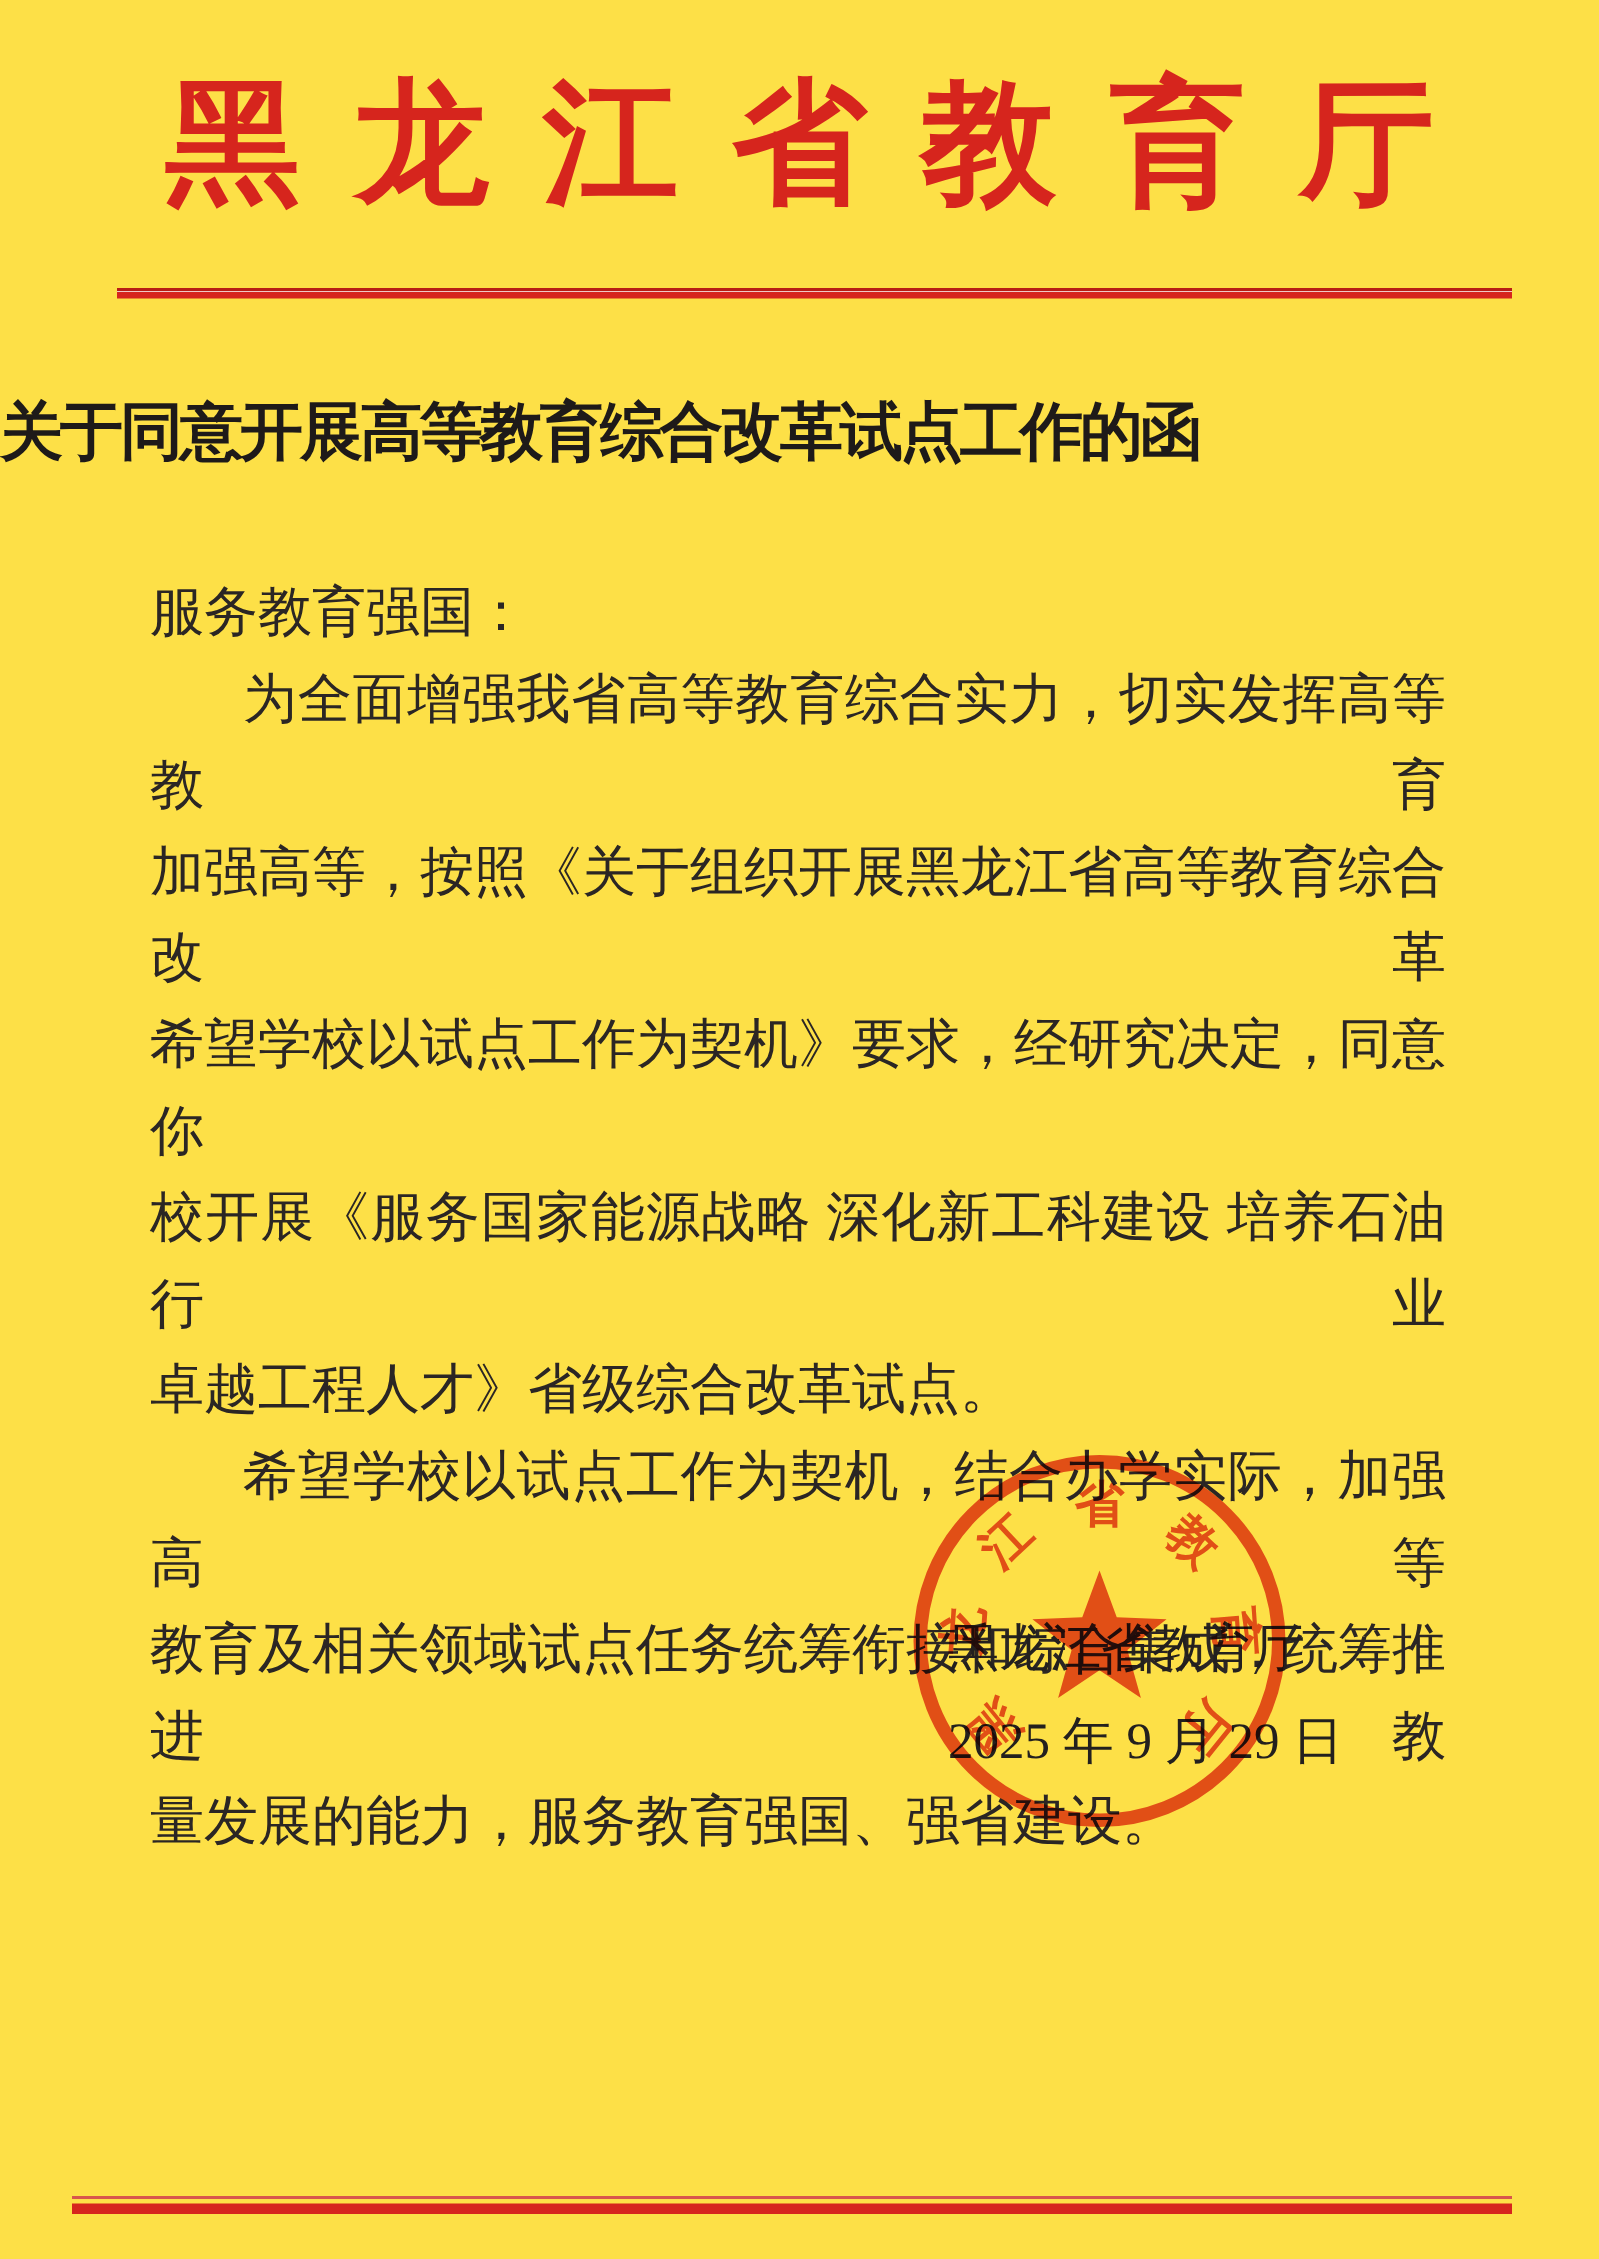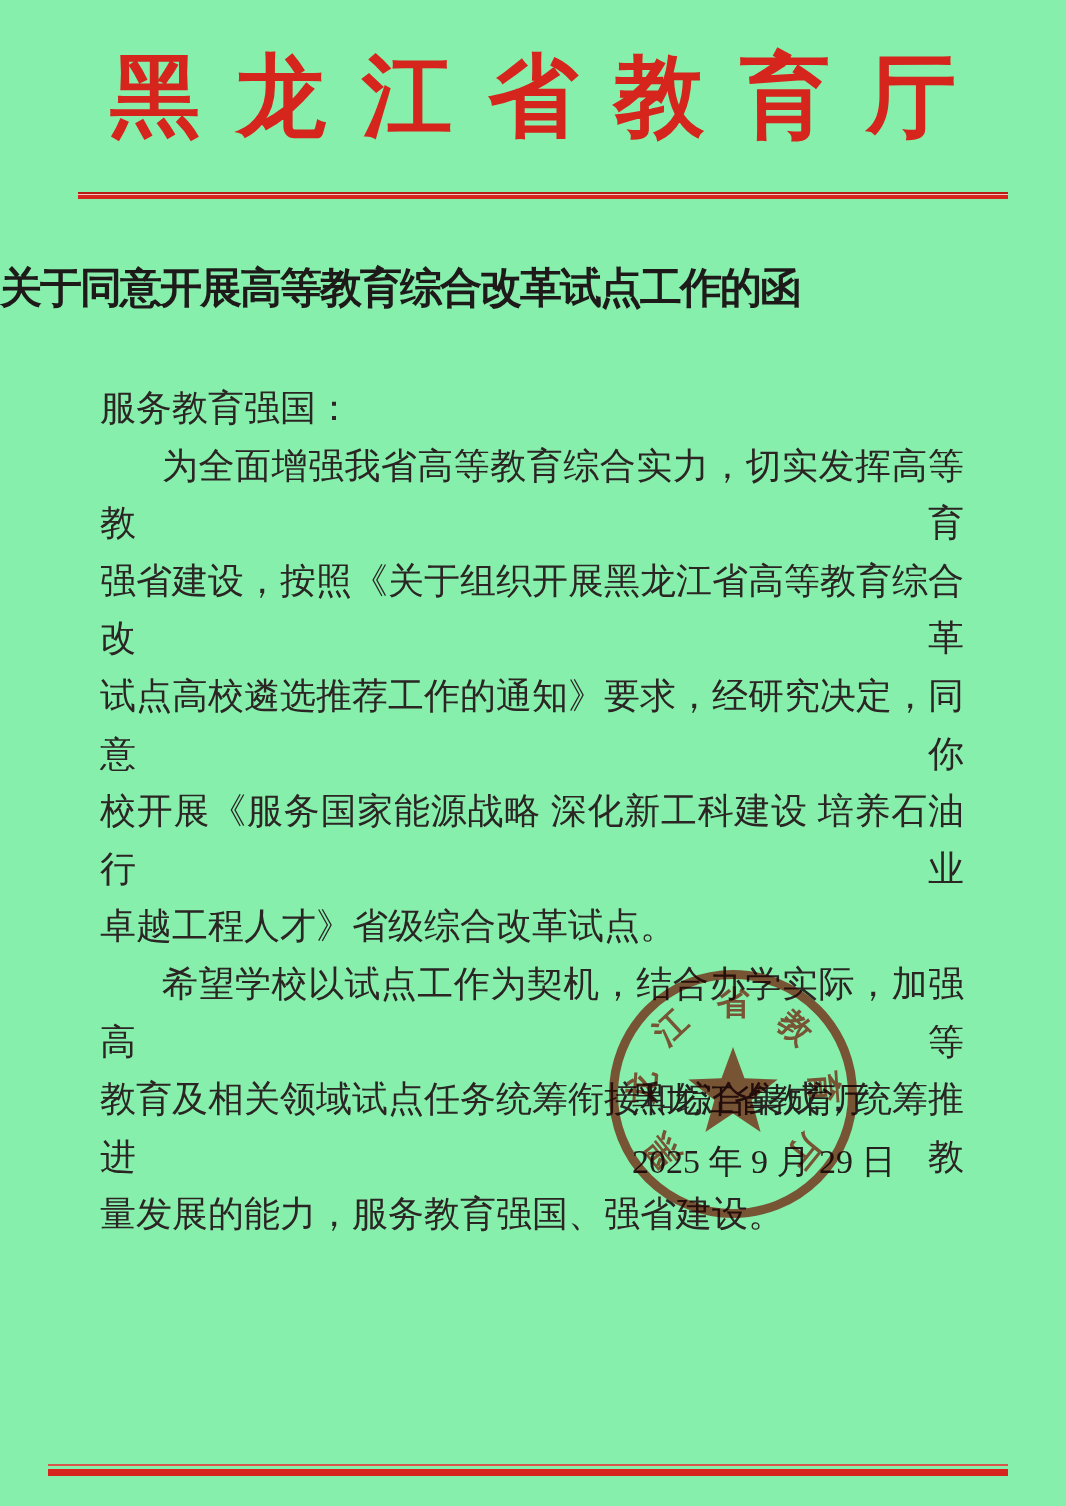--- a/index.html
+++ b/index.html
@@ -1,18 +1,18 @@
 <!DOCTYPE html>
 <html><head>
 <meta charset="utf-8">
 <style>
   html,body { margin:0; padding:0; background:#e8e8e8; }
   .page {
     position:relative; width:1066px; height:1506px; margin:0 auto;
-    background:#86efac; overflow:hidden;
+    background:#fde047; overflow:hidden;
     font-family:"Liberation Serif","DejaVu Serif",serif;
     --red:#d6251d; --seal-red:#df4334; --ink:#2b2624;
   }
 
   
   .letterhead {
     position:absolute; top:42px; left:0; width:100%;
     text-align:center; white-space:nowrap;
   }
   .letterhead-text {
@@ -67,22 +67,22 @@
   </div>
 
   <div class="red-rule"></div>
 
   <div class="doc-title">关于同意开展高等教育综合改革试点工作的函</div>
 
   <div class="body-block">
     <div class="line">服务教育强国：</div>
     <div>
         <div class="line justify indent">为全面增强我省高等教育综合实力，切实发挥高等教育</div>
-        <div class="line justify">强省建设，按照《关于组织开展黑龙江省高等教育综合改革</div>
-        <div class="line justify">试点高校遴选推荐工作的通知》要求，经研究决定，同意你</div>
+        <div class="line justify">加强高等，按照《关于组织开展黑龙江省高等教育综合改革</div>
+        <div class="line justify">希望学校以试点工作为契机》要求，经研究决定，同意你</div>
         <div class="line justify">校开展《服务国家能源战略 深化新工科建设 培养石油行业</div>
         <div class="line wrap">卓越工程人才》省级综合改革试点。</div>
         <div class="line justify indent">希望学校以试点工作为契机，结合办学实际，加强高等</div>
         <div class="line justify">教育及相关领域试点任务统筹衔接和综合集成，统筹推进教</div>
         <div class="line wrap">量发展的能力，服务教育强国、强省建设。</div>
       </div>
   </div>
 
   <div class="sign-block">
     <div class="sign-org">黑龙江省教育厅</div>

